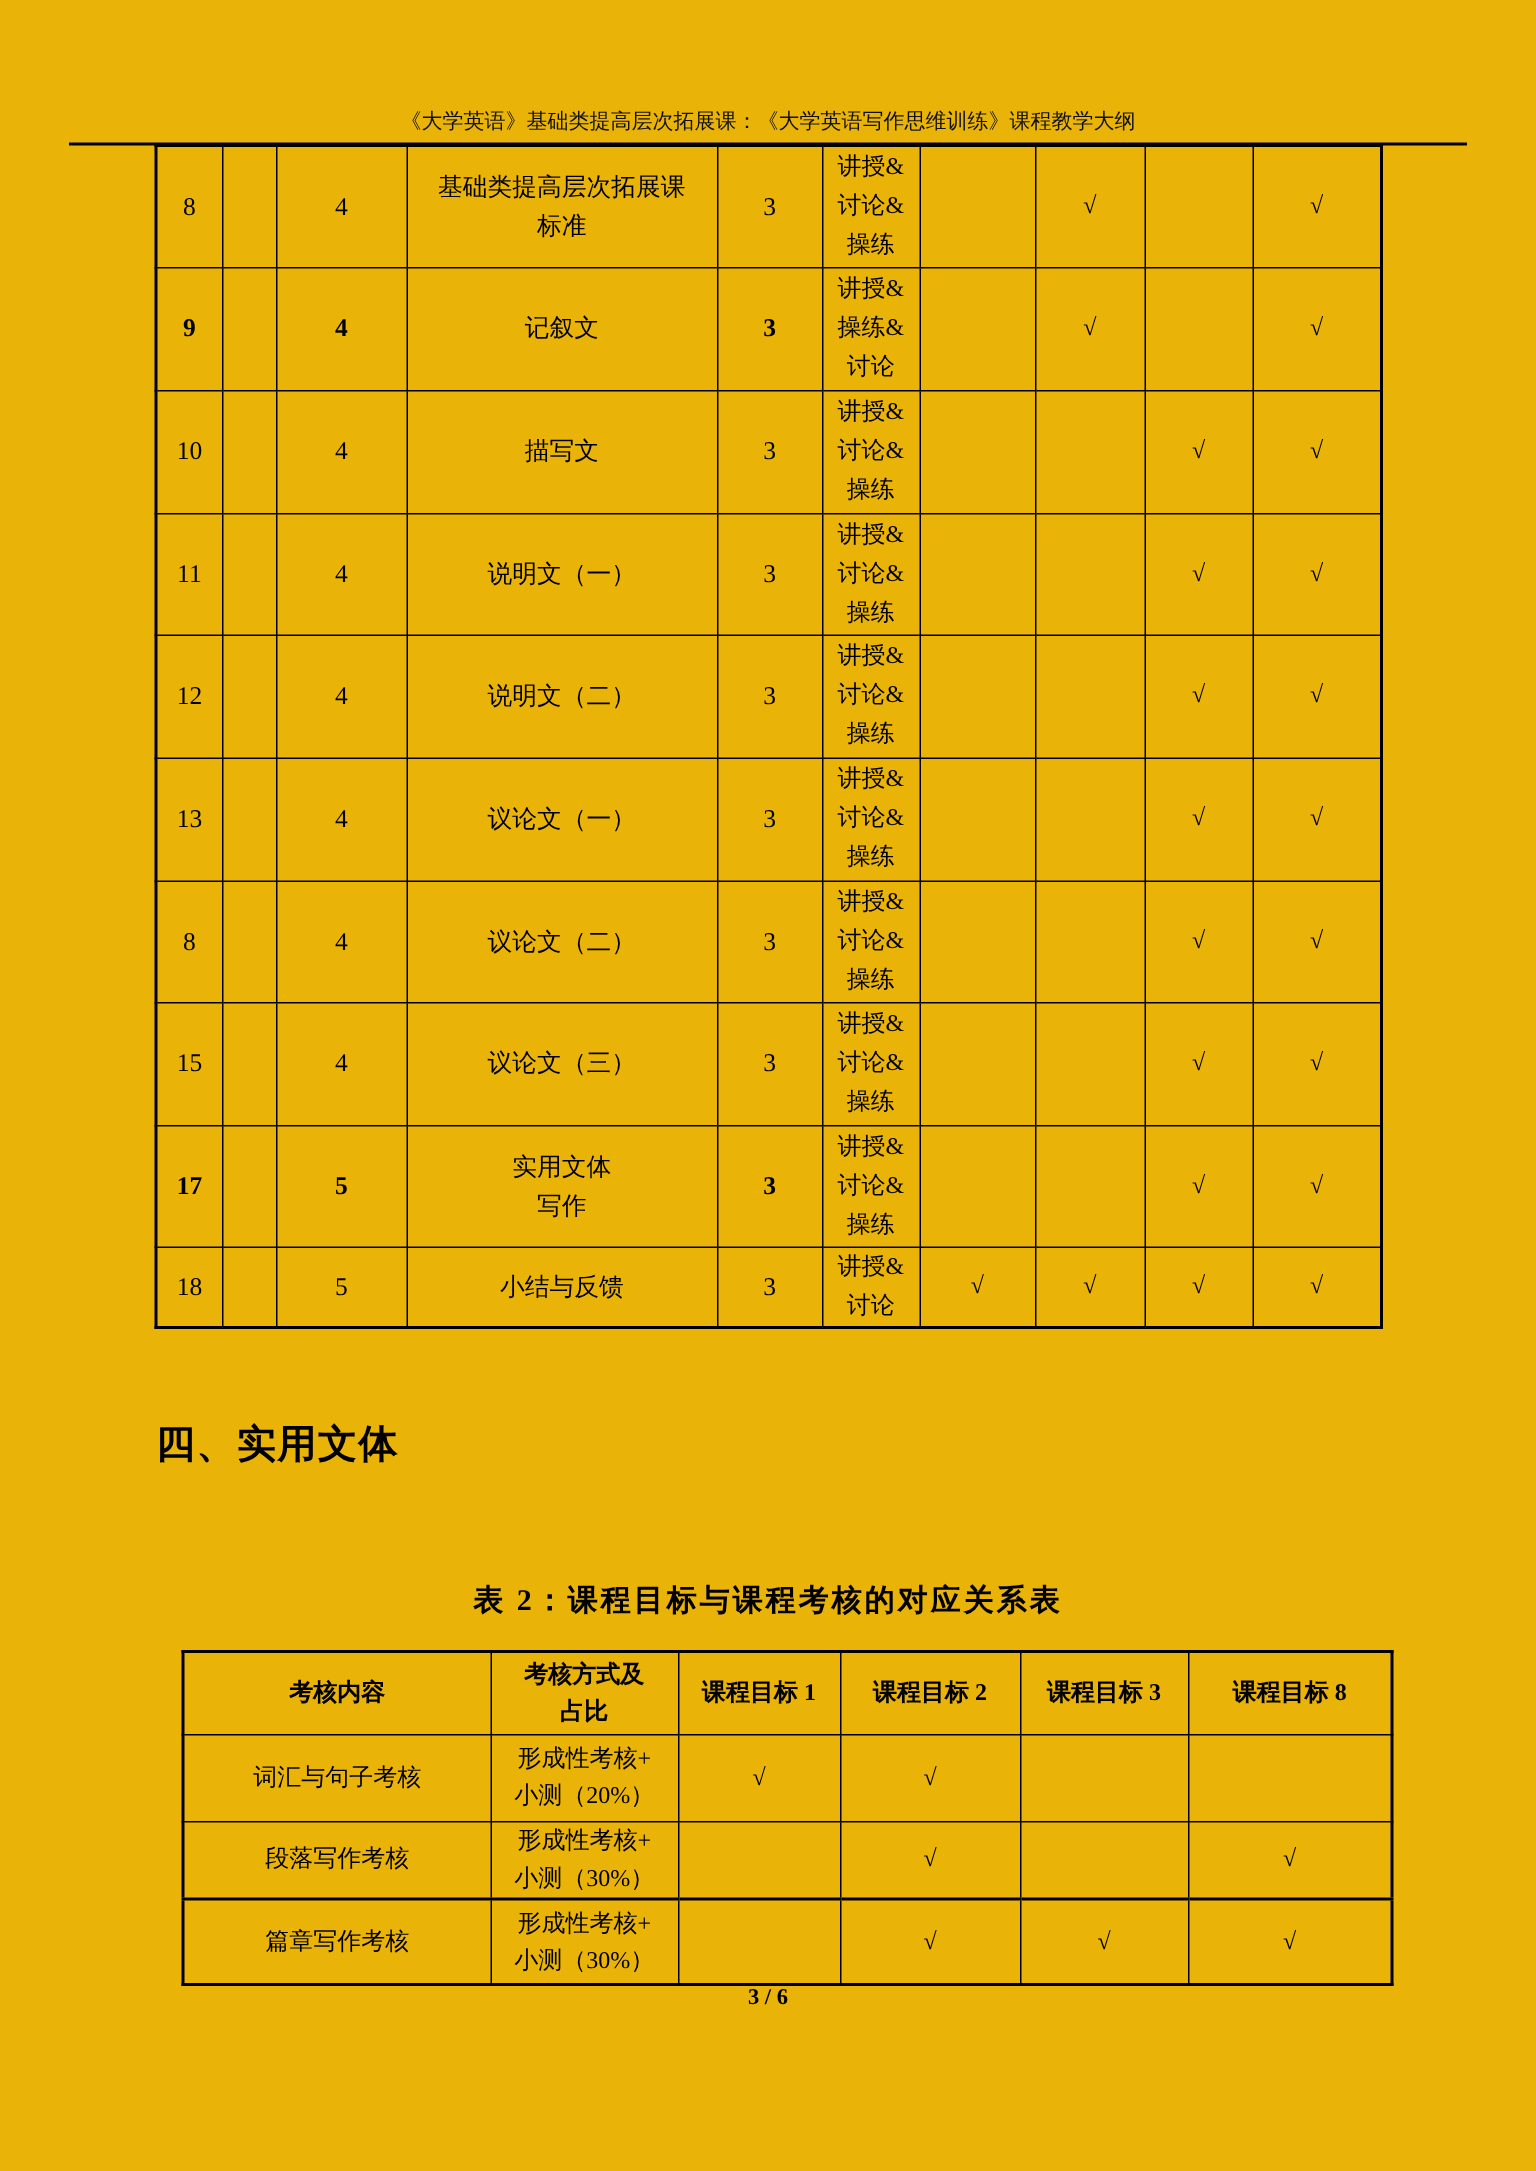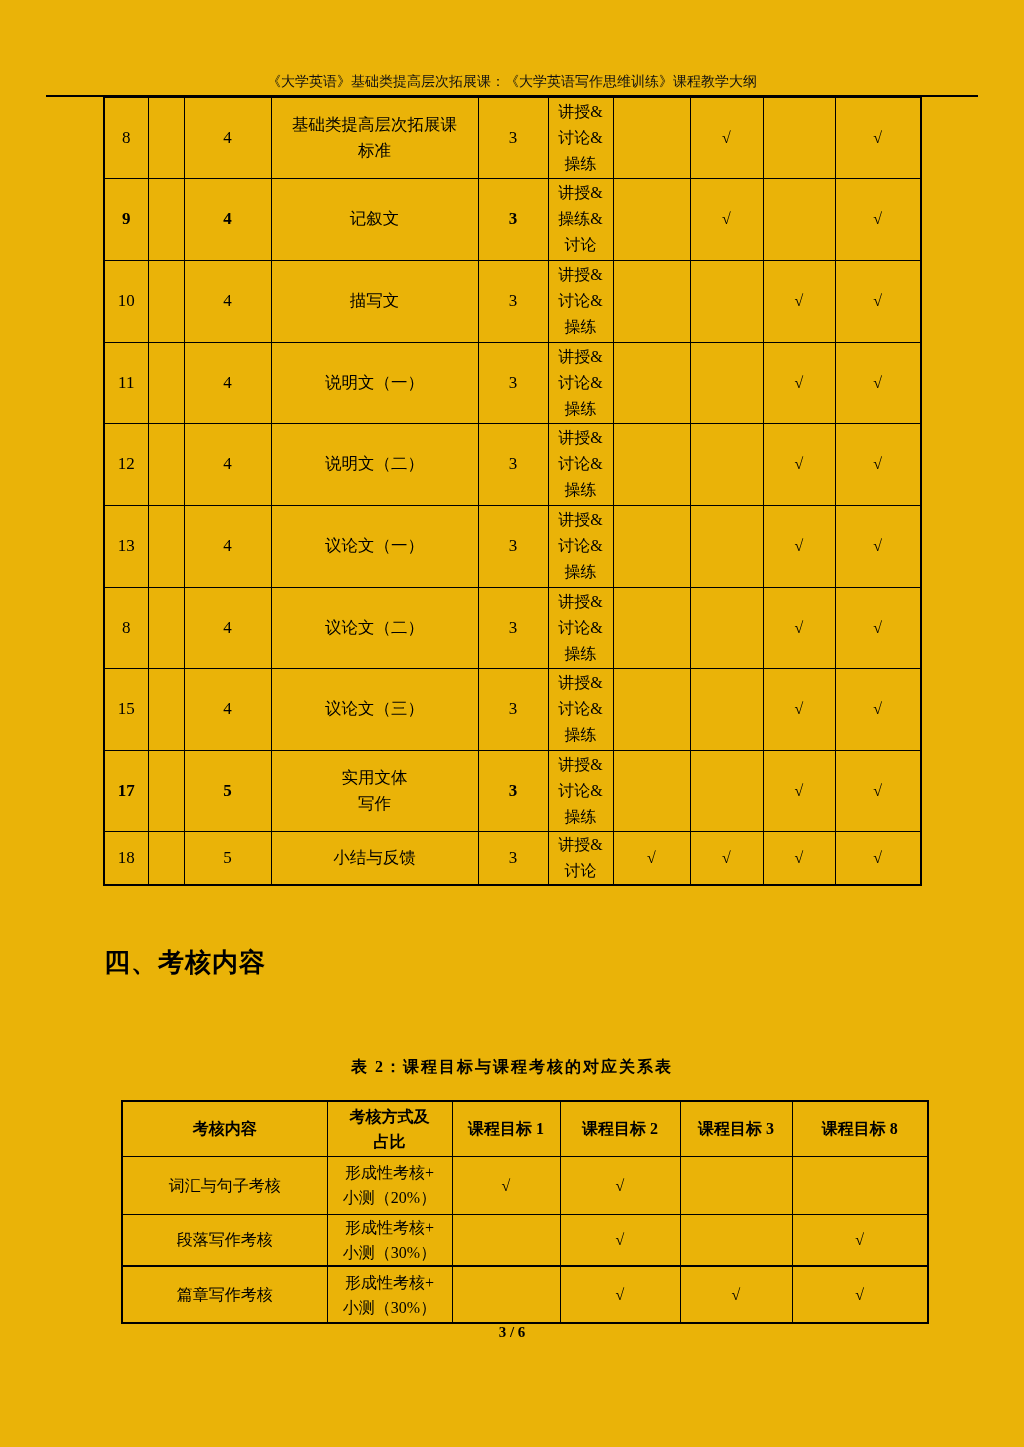--- a/index.html
+++ b/index.html
@@ -52,21 +52,21 @@
     letter-spacing:1px;
   }
   .section-subheading {
     position:absolute; left:117px; top:998px;
     font-size:22px; line-height:28px;
     letter-spacing:3px;
   }
   .table2-caption {
     position:absolute; left:0; top:1052px; width:100%;
     text-align:center;
-    font-size:16px; font-weight:bold; line-height:30px;
+    font-size:20px; font-weight:bold; line-height:30px;
     letter-spacing:2px;
   }
 
   
   table.t2 {
     position:absolute; left:121px; top:1100px;
     width:806px;
     border-collapse:collapse; table-layout:fixed;
     border:2px solid #000;
   }
@@ -245,21 +245,21 @@
           <td class="method pre">讲授&amp;
 讨论</td>
           <td class="goal">√</td>
           <td class="goal">√</td>
           <td class="goal">√</td>
           <td class="goal">√</td>
         </tr>
       </tbody>
   </table>
 
-  <div class="section-heading">四、考核内容</div>
+  <div class="section-heading">四、实用文体</div>
   <div class="table2-caption">表 2：课程目标与课程考核的对应关系表</div>
 
   <table class="t2">
     <colgroup>
       <col style="width:205px">
         <col style="width:125px">
         <col style="width:108px">
       <col style="width:120px">
         <col style="width:112px">
         <col style="width:136px">

